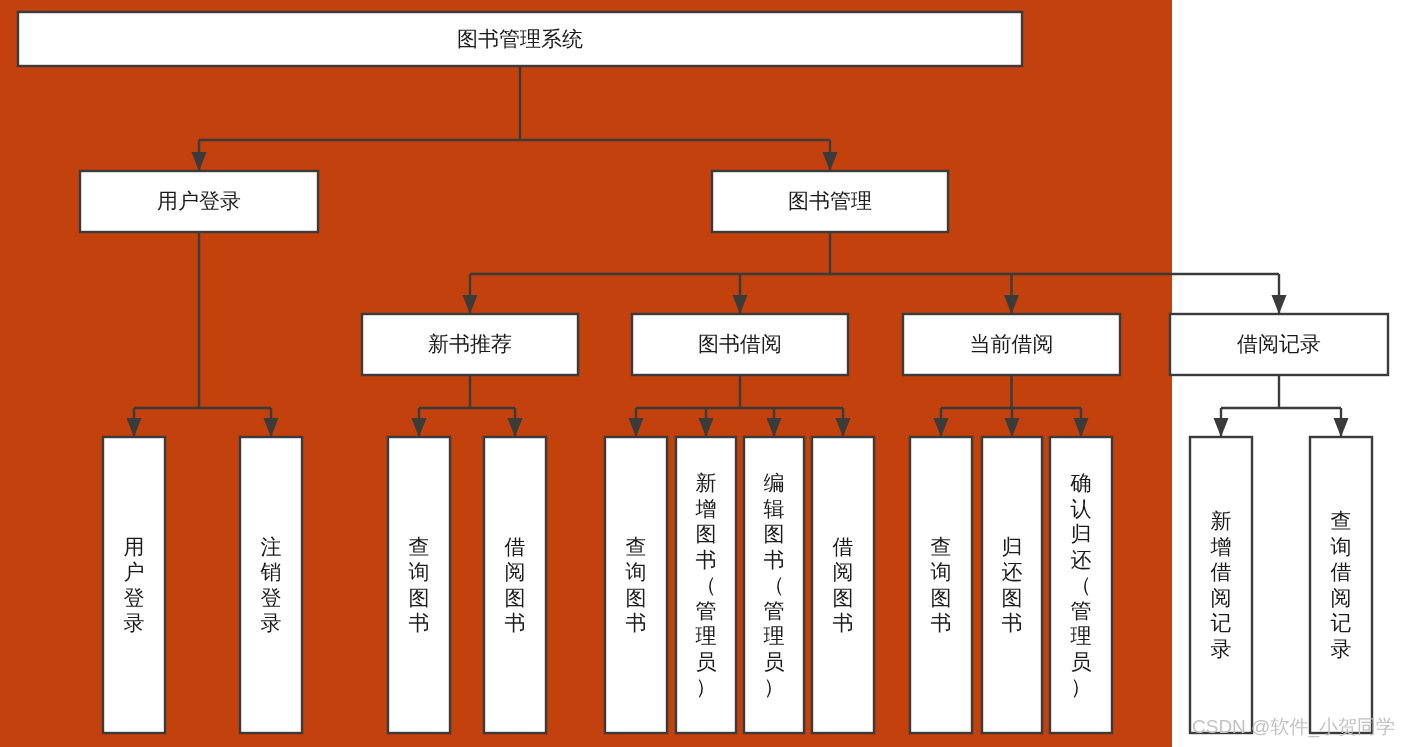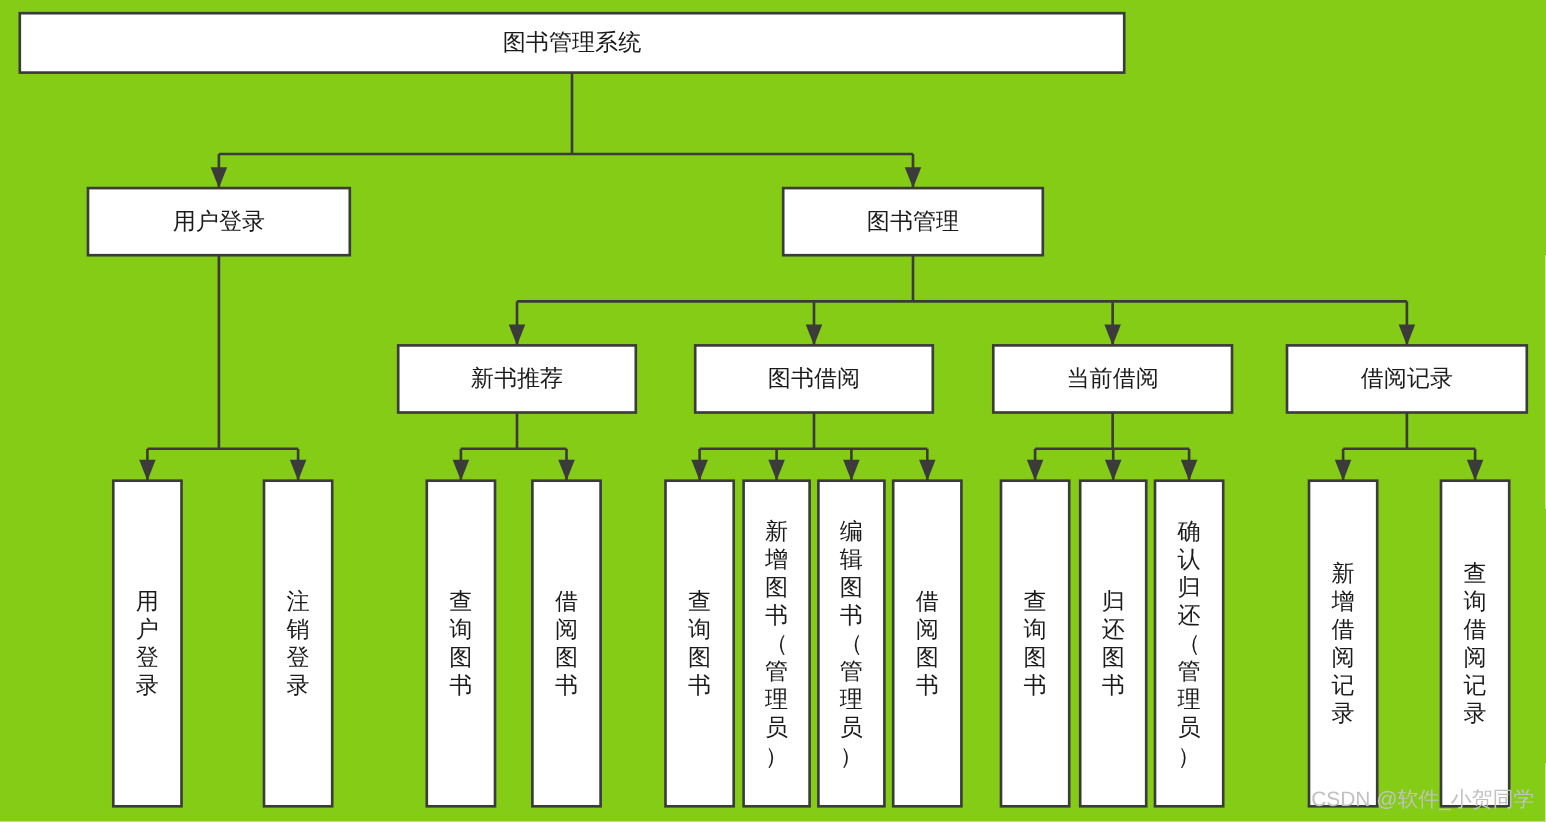--- a/index.html
+++ b/index.html
@@ -8,23 +8,23 @@
     background: #ffffff;
   }
   body {
     width: 1405px;
     height: 747px;
     font-family: "Liberation Sans", "DejaVu Sans", sans-serif;
     overflow: hidden;
   }
   #diagram-root {
     position: relative;
-    width: 1405px;
+    width: 1172px;
     height: 747px;
-    background: #84cc16;
+    background: #c2410c;
   }
   svg#flowchart {
     position: absolute;
     top: 0;
     left: 0;
     width: 1405px;
     height: 747px;
   }
   .node-box {
     fill: #ffffff;

